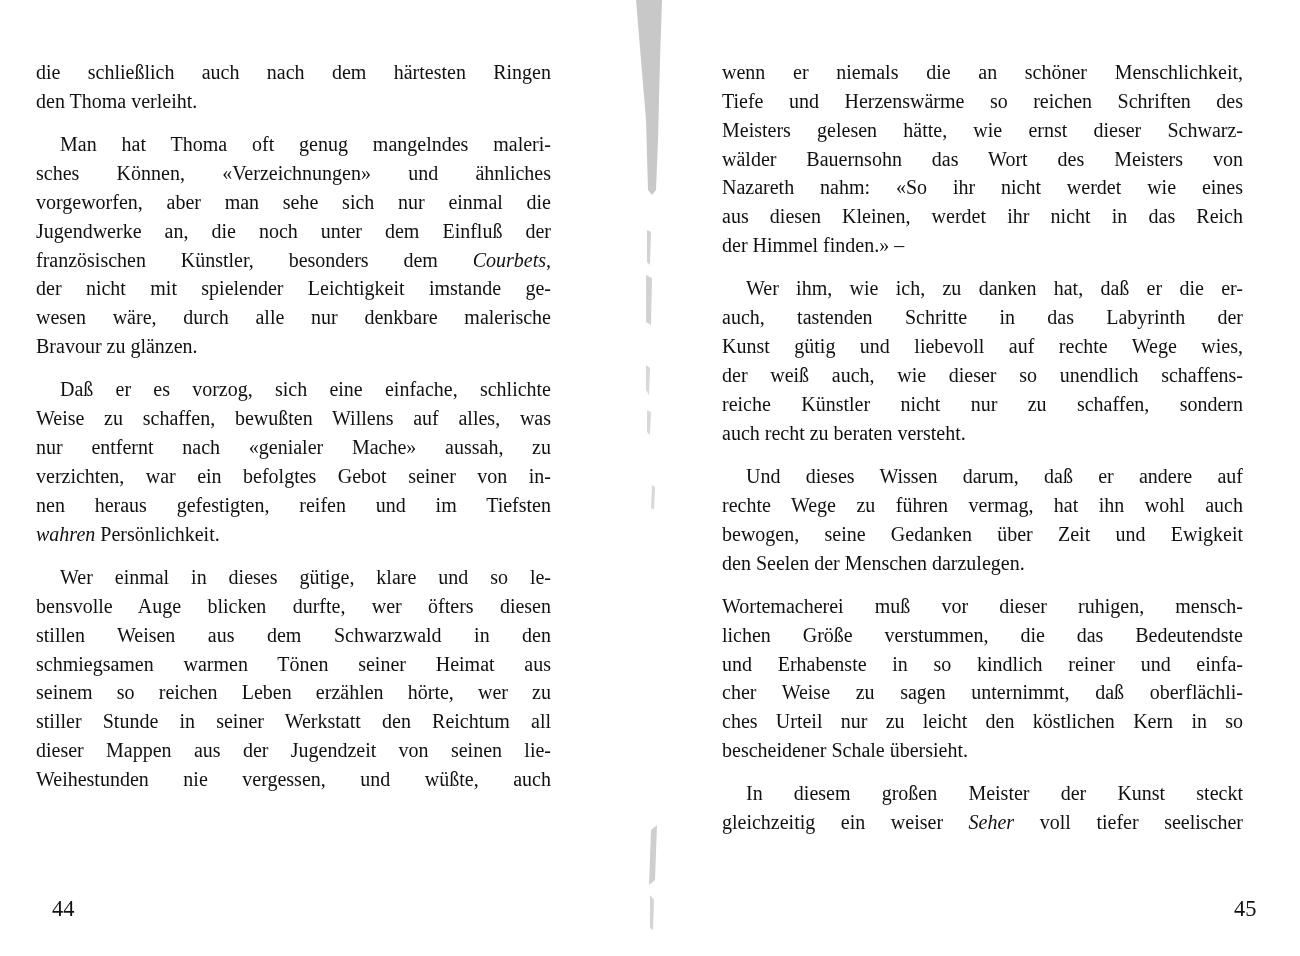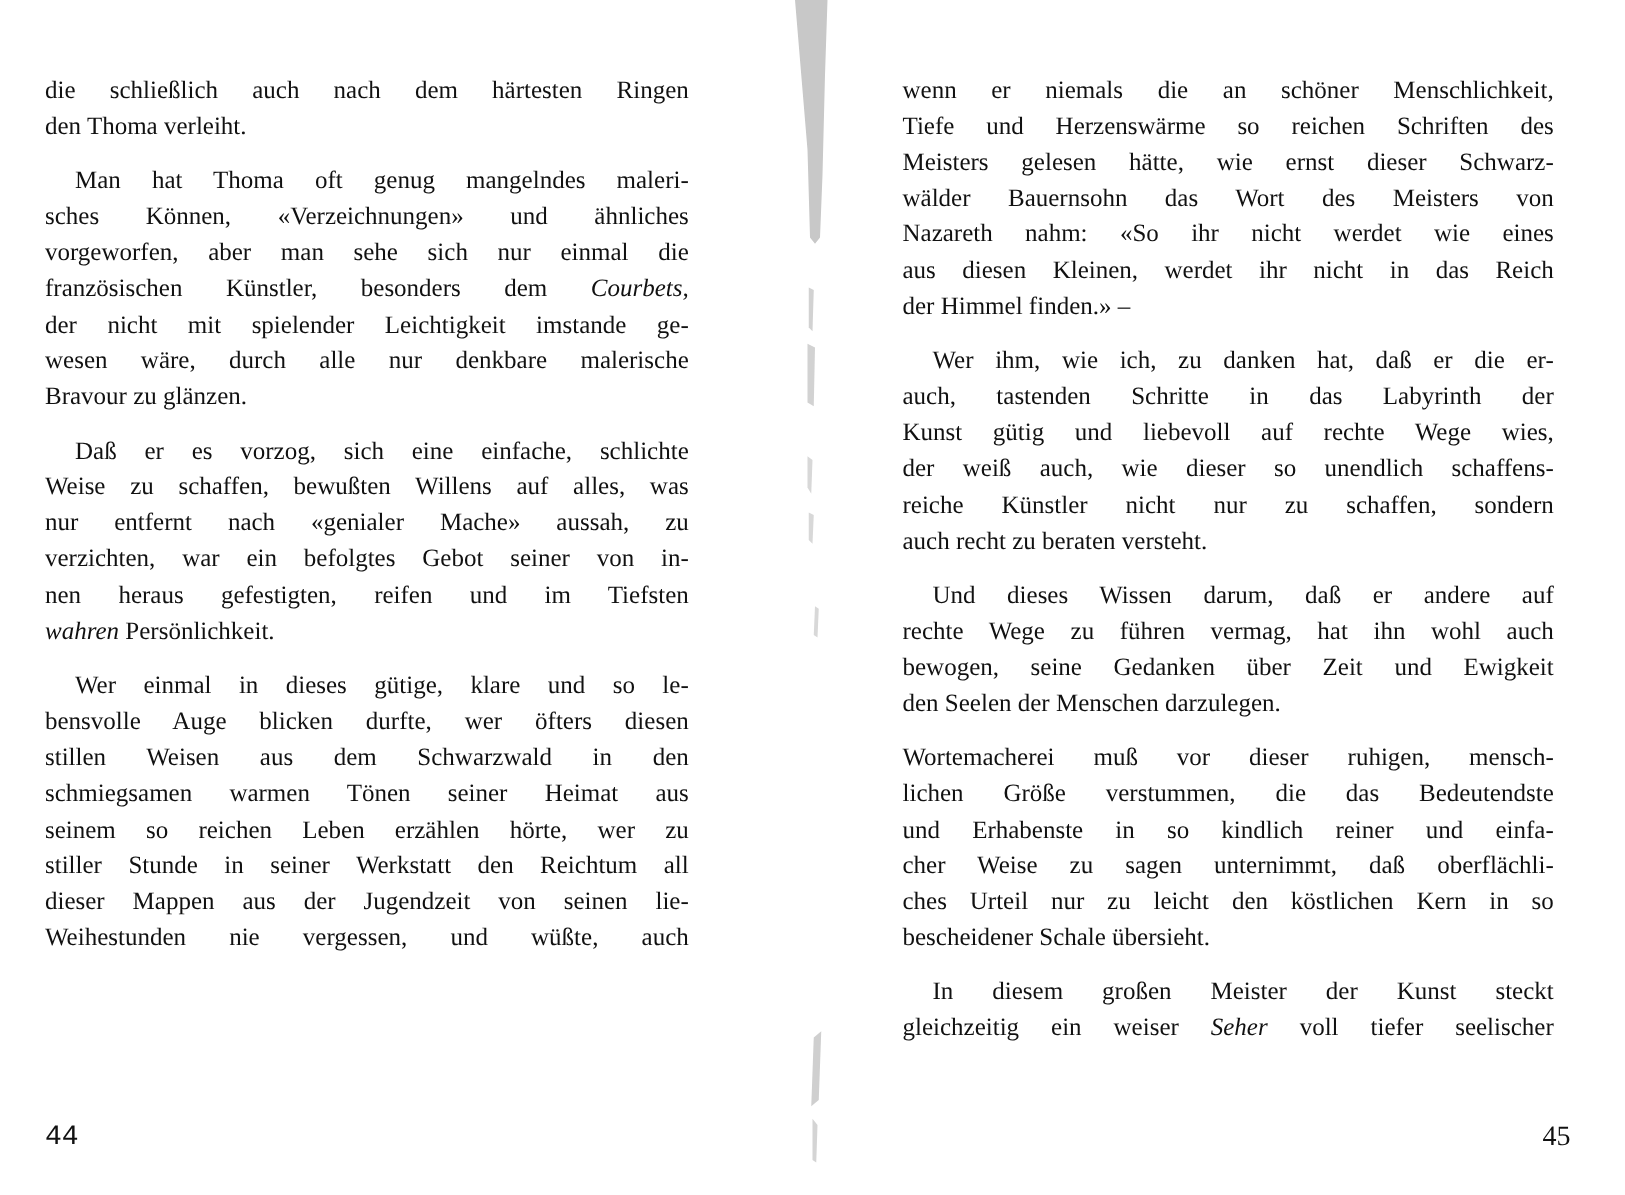--- a/index.html
+++ b/index.html
@@ -8,21 +8,21 @@
   .page { position:absolute; top:58px; }
   .page-left { left:36px; width:515px; }
   .page-right { left:706px; width:521px;margin-left:16px; }
   .line { display:block; font-size:20px; line-height:28.85px; height:28.85px;
           white-space:nowrap; text-align:justify; text-align-last:justify; }
   .line.last { text-align-last:left; }
   .indent { padding-left:24px; }
   .gap { display:block; height:14.5px; }
   em { font-style:italic; }
   .folio { position:absolute; top:896px; font-size:22.4px; }
-  .folio-left { left:36px;font-family:Liberation Mono, monospace; }
+  .folio-left { left:52px; }
   .folio-right { left:1234px; }
   .gutter { position:absolute; left:634px; top:0; width:32px; height:956px; }
   .gutter svg { width:100%; height:100%; }
 </style>
 </head>
 <body>
 
 <div class="gutter">
   <svg viewBox="0 0 32 956" preserveAspectRatio="none">
     <path d="M2,0 L28,0 L26,60 L24,140 L22,190 L18,195 L14,190 L12,120 Z" fill="#c8c8c8"></path>
@@ -39,20 +39,21 @@
 <div class="page page-left">
   <div>
     <span class="line">die schließlich auch nach dem härtesten Ringen</span>
     <span class="line last">den Thoma verleiht.</span>
   </div>
   <span class="gap"></span>
   <div>
     <span class="line indent">Man hat Thoma oft genug mangelndes maleri-</span>
     <span class="line">sches Können, «Verzeichnungen» und ähnliches</span>
     <span class="line">vorgeworfen, aber man sehe sich nur einmal die</span>
+    <span class="line">Jugendwerke an, die noch unter dem Einfluß der</span>
     <span class="line"><span>französischen Künstler, besonders dem </span><em>Courbets,</em></span>
     <span class="line">der nicht mit spielender Leichtigkeit imstande ge-</span>
     <span class="line">wesen wäre, durch alle nur denkbare malerische</span>
     <span class="line last">Bravour zu glänzen.</span>
   </div>
   <span class="gap"></span>
   <div>
     <span class="line indent">Daß er es vorzog, sich eine einfache, schlichte</span>
     <span class="line">Weise zu schaffen, bewußten Willens auf alles, was</span>
     <span class="line">nur entfernt nach «genialer Mache» aussah, zu</span>

